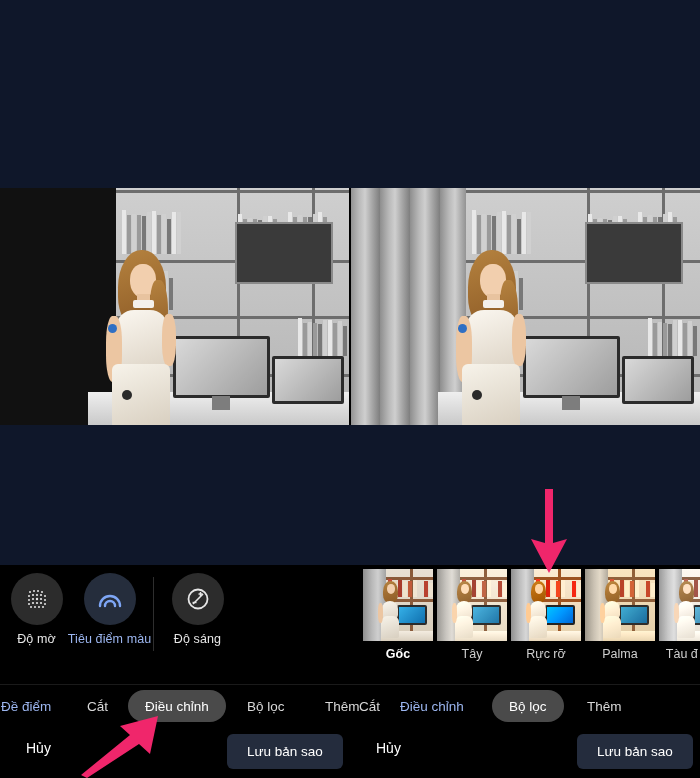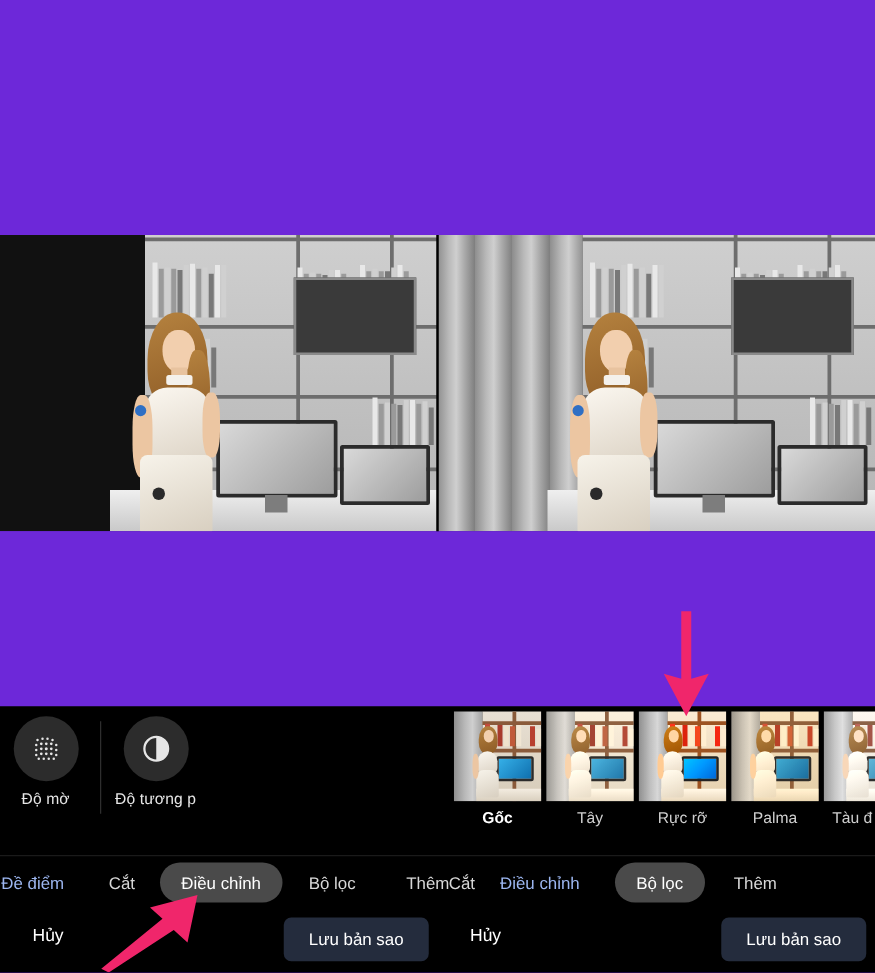--- a/index.html
+++ b/index.html
@@ -2,21 +2,21 @@
 <html><head>
 <meta charset="utf-8">
 <style>
   * { margin:0; padding:0; box-sizing:border-box; }
   html,body {
     width:700px; height:778px;
     background:#000;
     font-family:"Liberation Sans", sans-serif;
     overflow:hidden;
   }
-  #root { position:relative; width:700px; height:778px; background:#6d28d9; }
+  #root { position:relative; width:700px; height:778px; background:#0f172a; }
 
   
   .photo-strip { position:absolute; left:0; top:188px; width:700px; height:237px; display:flex; overflow:hidden; }
   .photo-pane { position:relative; width:350px; height:237px; overflow:hidden; background:#111; }
 
   
   .scene { position:absolute; inset:0; }
   .curtain {
     position:absolute; left:0; top:0; width:33%; height:100%;
     background:repeating-linear-gradient(90deg,
@@ -319,33 +319,44 @@
                 <circle cx="5" cy="19" r="1"></circle>
                   <circle cx="9" cy="19" r="1"></circle>
                   <circle cx="13" cy="19" r="1"></circle>
                   <circle cx="17" cy="19" r="1"></circle>
               </g>
             </svg>
           </span>
           <span class="adj-label">Độ mờ</span>
         </div>
 
+        <div class="adj-item selected">
+          <span class="adj-circle">
+            <svg width="26" height="22" viewBox="0 0 26 22">
+              <path d="M3 18 A10 10 0 0 1 23 18" stroke="#7ea6f5" stroke-width="2.4" fill="none" stroke-linecap="round"></path>
+              <path d="M8 18 A5 5 0 0 1 18 18" stroke="#7ea6f5" stroke-width="2.4" fill="none" stroke-linecap="round"></path>
+            </svg>
+          </span>
+          <span class="adj-label">Tiêu điểm màu</span>
+        </div>
 
         <div class="v-divider"></div>
-
 
         <div class="adj-item">
           <span class="adj-circle">
             <svg width="24" height="24" viewBox="0 0 24 24">
               <circle cx="12" cy="12" r="9.5" stroke="#e6e6e6" stroke-width="1.8" fill="none"></circle>
-              <path d="M12 2.5 A9.5 9.5 0 0 1 12 21.5 Z" fill="#e6e6e6"></path>
+              <path d="M7 17 L17 7" stroke="#e6e6e6" stroke-width="1.6"></path>
+              <path d="M14.5 5 L14.5 9 M12.5 7 L16.5 7" stroke="#e6e6e6" stroke-width="1.4"></path>
+              <path d="M6.5 15.5 L10.5 15.5" stroke="#e6e6e6" stroke-width="1.4"></path>
             </svg>
           </span>
-          <span class="adj-label">Độ tương p</span>
-        </div>
+          <span class="adj-label">Độ sáng</span>
+        </div>
+
       </div>
     </div>
 
     <div class="half right">
       <div class="filter-row">
 
         <div class="filt selected">
           <div class="thumb">
             <div class="scene">
               <div class="curtain"></div>

